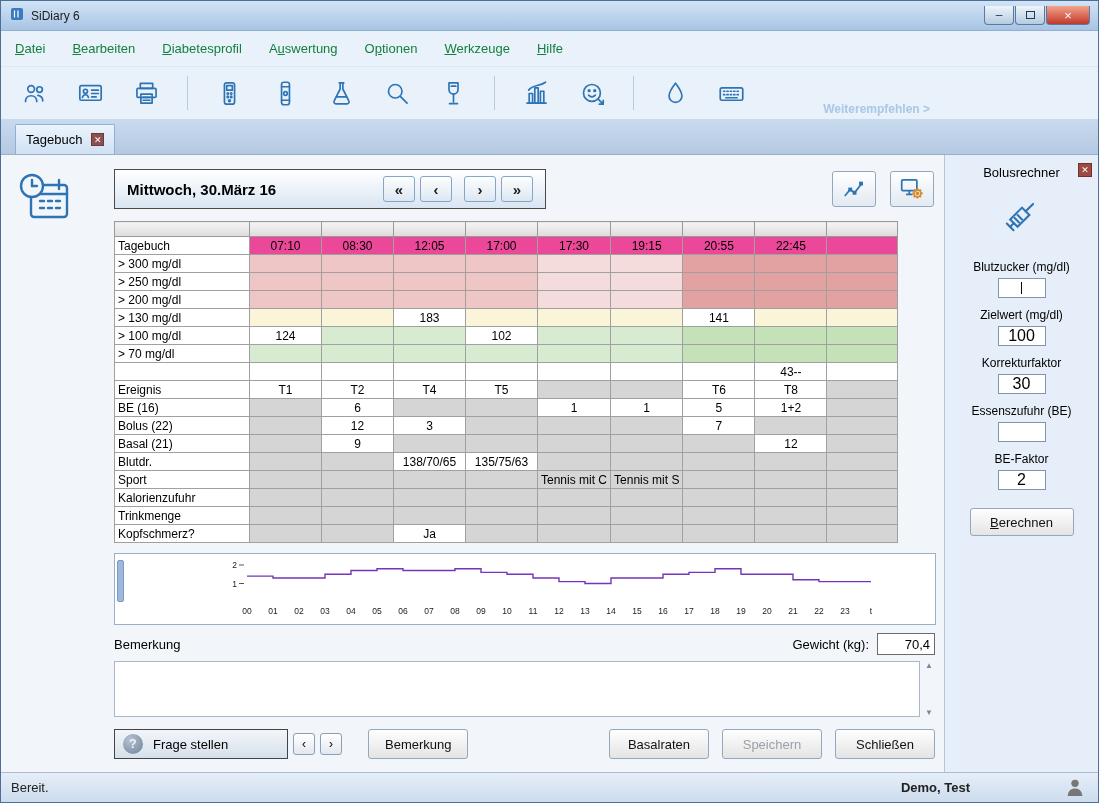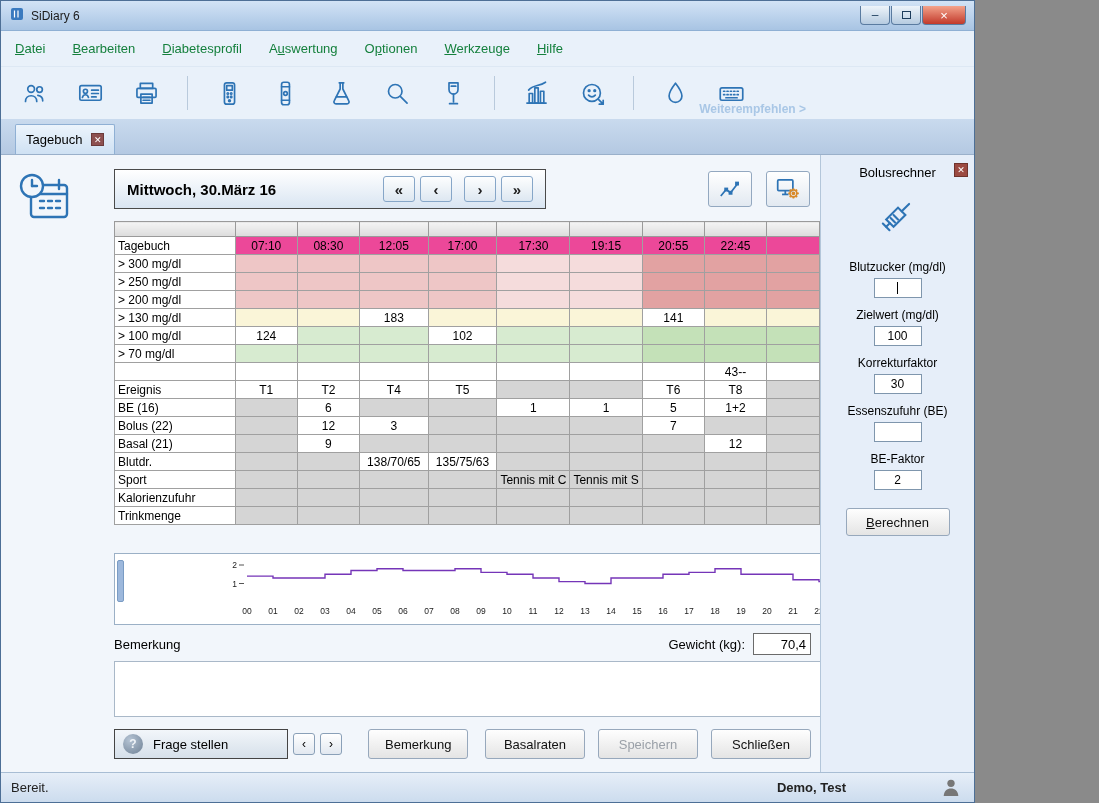--- a/index.html
+++ b/index.html
@@ -1,17 +1,17 @@
 <!DOCTYPE html>
 <html><head>
 <meta charset="utf-8">
 <style>
   * { box-sizing: border-box; }
   body { margin:0; background:#8a8a8a; font-family:"Liberation Sans", sans-serif; }
-  .window { width:975px; height:803px; position:relative; background:#d3e2f2;
+  .window { width:1099px; height:803px; position:relative; background:#d3e2f2;
             border:1px solid #4d6f96; overflow:hidden; }
 
   
   .titlebar { height:30px; background:linear-gradient(#d2e3f6,#a8c4e3);
               display:flex; align-items:center; padding:0 8px; border-bottom:1px solid #8fb0d4; }
   .title-text { font-size:12px; margin-left:6px; color:#1b1b1b; }
   .win-btns { margin-left:auto; display:flex; gap:1px; }
   .win-btn { width:30px; height:19px; border:1px solid #5a7ba0; border-top:none;
              border-radius:0 0 4px 4px; background:linear-gradient(#eef4fa,#b6cbe0);
              display:flex; align-items:center; justify-content:center; font-size:12px; color:#1c3c5c; }
@@ -125,21 +125,21 @@
   
   .sb-close { position:absolute; top:8px; right:6px; width:14px; height:14px; background:#9c4a42;
               border:1px solid #6f332d; color:#fff; font-size:9px; display:flex;
               align-items:center; justify-content:center; }
   .sb-title { text-align:center; margin-top:10px; font-size:13px; color:#000; }
   .syringe-wrap { display:flex; justify-content:center; margin-top:12px; color:#2e74b5; }
   .sb-fields { margin-top:22px; }
   .sb-field { text-align:center; margin-top:10px; font-size:12px; color:#000; }
   .sb-inputwrap { position:relative; width:48px; margin:4px auto 0; }
   .sb-inputwrap input { width:48px; height:20px; border:1px solid #7f96ad; background:#fff;
-                        font-size:12px; text-align:center; font-family:inherit; }
+                        font-size:16px; text-align:center; font-family:inherit; }
   .caret { position:absolute; left:23px; top:4px; width:1px; height:12px; background:#000; }
   .berechnen { margin:18px auto 0; width:104px; height:28px; }
 
   u { text-decoration:underline; }
 </style>
 </head>
 <body>
 
 <div class="window">
 
@@ -549,20 +549,32 @@
                 <td class="c-gry"></td>
                 <td class="c-gry"></td>
                 <td class="c-gry"></td>
                 <td class="c-gry"></td>
               </tr>
               <tr>
                 <td class="lbl">Trinkmenge</td>
                 <td class="c-gry"></td>
                 <td class="c-gry"></td>
                 <td class="c-gry"></td>
+                <td class="c-gry"></td>
+                <td class="c-gry"></td>
+                <td class="c-gry"></td>
+                <td class="c-gry"></td>
+                <td class="c-gry"></td>
+                <td class="c-gry"></td>
+              </tr>
+              <tr>
+                <td class="lbl">Kopfschmerz?</td>
+                <td class="c-gry"></td>
+                <td class="c-gry"></td>
+                <td class="c-val">Ja</td>
                 <td class="c-gry"></td>
                 <td class="c-gry"></td>
                 <td class="c-gry"></td>
                 <td class="c-gry"></td>
                 <td class="c-gry"></td>
                 <td class="c-gry"></td>
               </tr>
             </tbody>
           </table>
         </div>

